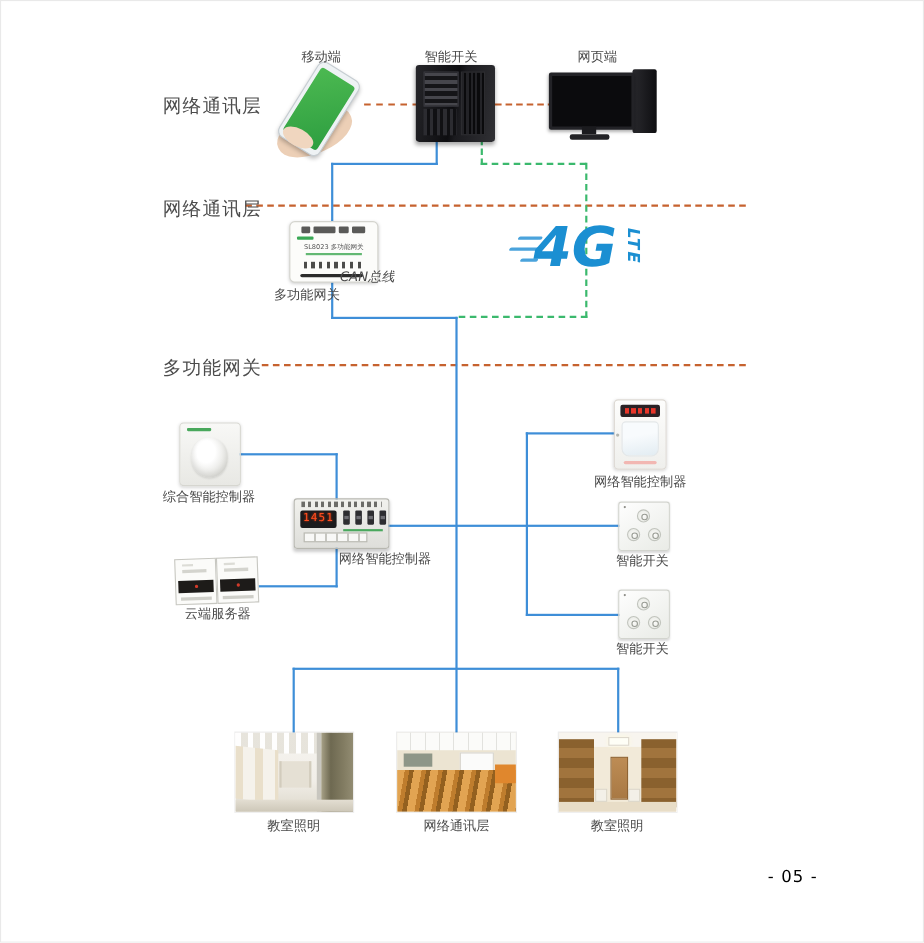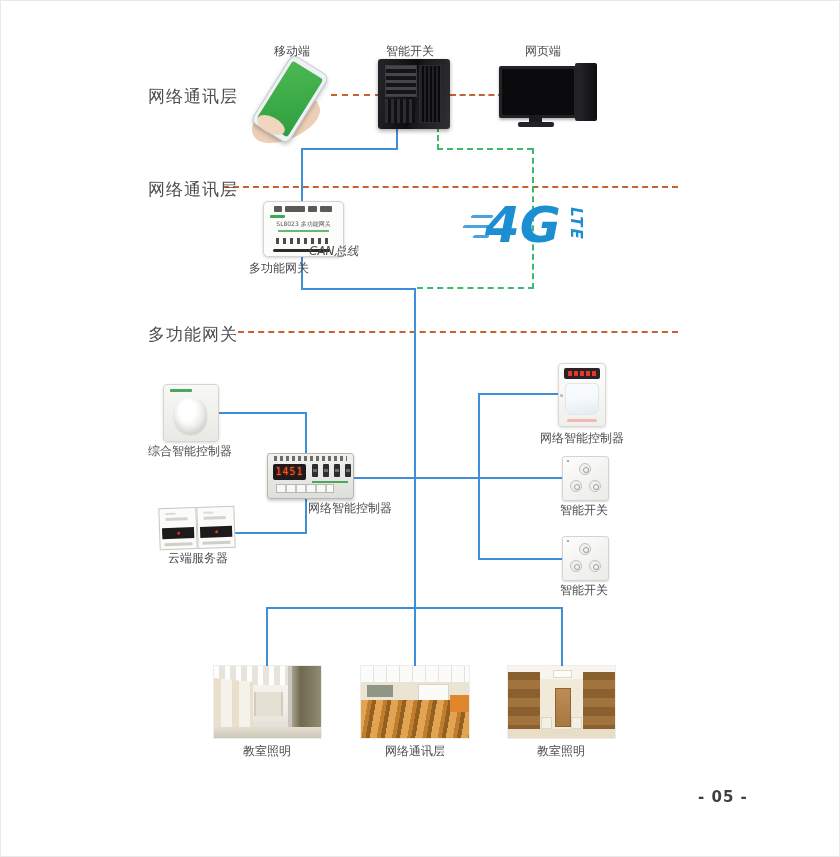--- a/index.html
+++ b/index.html
@@ -6,21 +6,21 @@
   .page{
     position:relative;width:840px;height:857px;background:#ffffff;
     font-family:"DejaVu Sans","Liberation Sans",sans-serif;
     overflow:hidden;border:1px solid #e9e9e9;box-sizing:border-box;
   }
   
   .layer-title{position:absolute;font-size:17px;color:#4c4c4c;letter-spacing:1px;white-space:nowrap;z-index:3;}
   .lbl{position:absolute;font-size:12px;color:#4a4a4a;white-space:nowrap;z-index:3;}
   .lbl.center{transform:translateX(-50%);}
   .lbl.rightalign{transform:translateX(-100%);}
-  .pagenum{position:absolute;font-size:15px;font-weight:bold;color:#404040;letter-spacing:1px;z-index:3;}
+  .pagenum{position:absolute;font-size:15px;font-weight:normal;color:#000000;letter-spacing:1px;z-index:3;}
   
   .bl{position:absolute;background:#3e8ed8;z-index:1;}
   .dash-o{position:absolute;height:0;border-top:2px dashed #c6622f;z-index:1;}
   .dash-g-h{position:absolute;height:0;border-top:2px dashed #3bb96d;z-index:1;}
   .dash-g-v{position:absolute;width:0;border-left:2px dashed #3bb96d;z-index:1;}
   
   .dev{position:absolute;z-index:2;}
   
   .hand{position:absolute;left:6px;top:44px;width:72px;height:38px;background:#eccfb6;border-radius:48%;transform:rotate(-24deg);}
   .phone-body{position:absolute;left:24px;top:2px;width:42px;height:78px;background:#eef2f4;border:1px solid #c6cdd2;border-radius:7px;transform:rotate(32deg);box-shadow:1px 2px 4px rgba(0,0,0,.25);}

